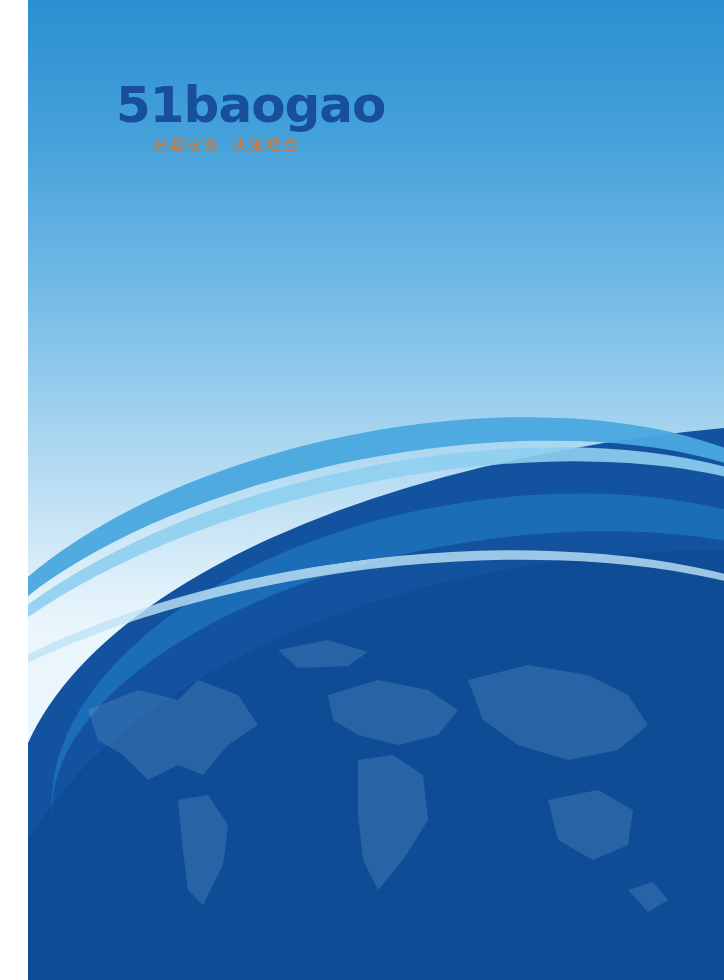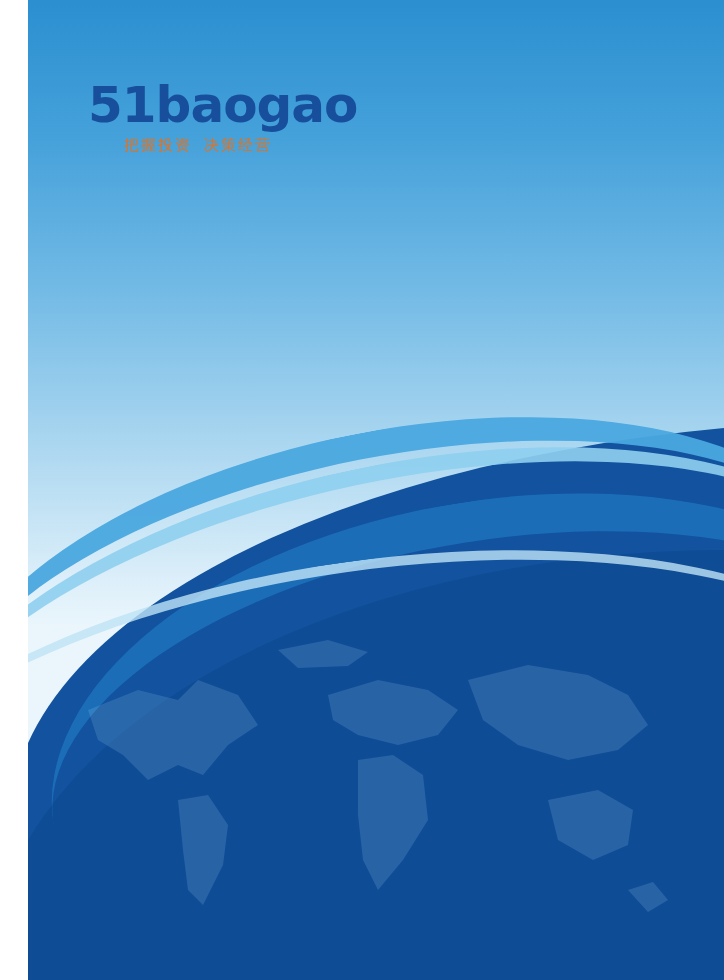--- a/index.html
+++ b/index.html
@@ -112,21 +112,21 @@
     position: absolute;
     left: 0; bottom: 0;
     width: 696px; height: 420px;
     opacity: .17;
   }
   .map svg { display: block; }
 
   
   .logo {
     position: absolute;
-    left: 60px; top: 78px;
+    left: 88px; top: 78px;
     width: 260px; height: 92px;
     z-index: 30;
   }
   .logo-main {
     font-size: 50px;
     line-height: 54px;
     font-weight: bold;
     color: #174f9c;
     letter-spacing: -1px;
     font-family: "DejaVu Sans", sans-serif;

